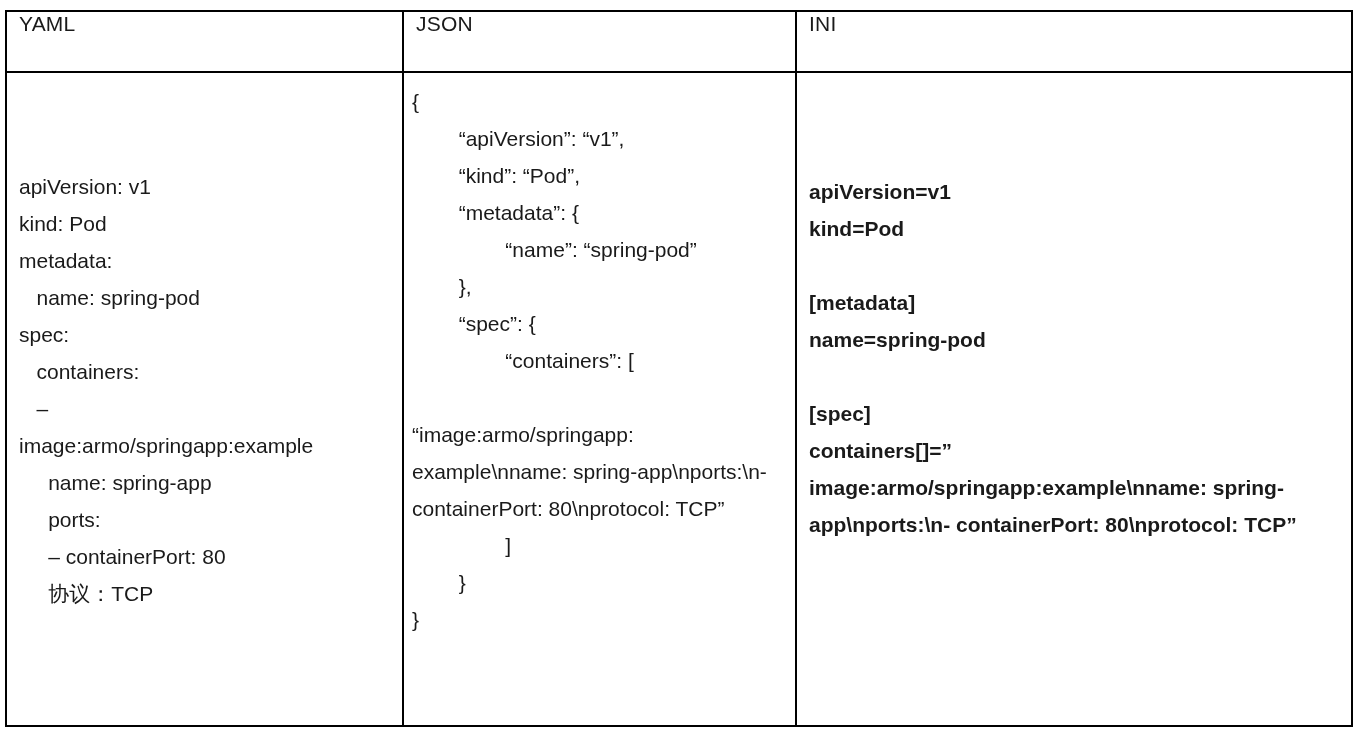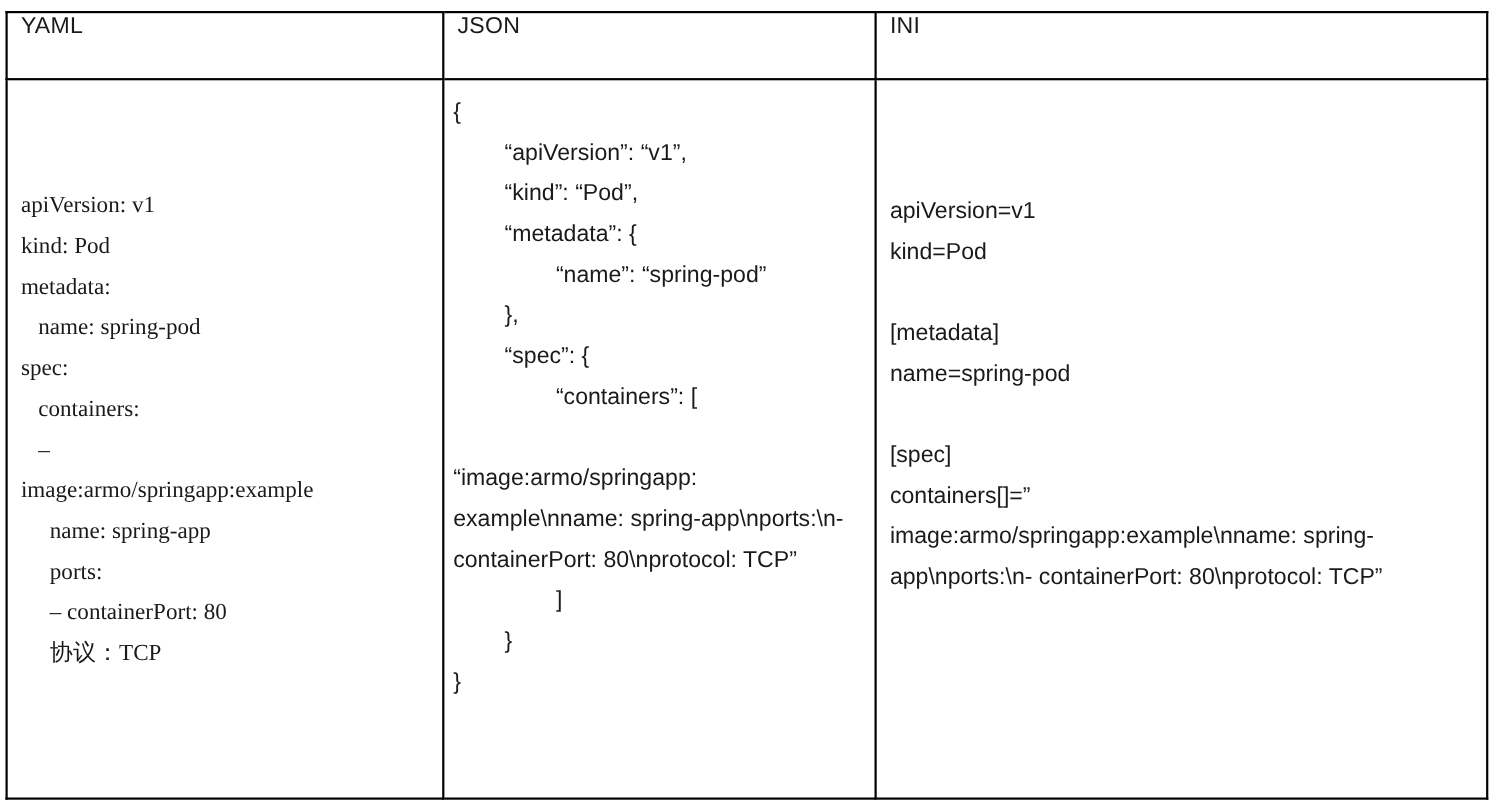--- a/index.html
+++ b/index.html
@@ -70,29 +70,29 @@
     line-height: 37px;
     color: #1a1a1a;
     white-space: pre-wrap;
     word-break: break-word;
     overflow-wrap: break-word;
   }
 
   
   .yaml-block {
     padding: 95px 20px 0 12px;
-    font-family: Liberation Serif, serif;
   }
   
   .json-block {
     padding: 10px 8px 0 8px;
   }
   
   .ini-block {
     padding: 100px 10px 0 12px;
+    font-weight: bold;
   }
 </style>
 </head>
 <body>
 
 <div class="page">
 
   <table class="format-table">
     <colgroup>
       <col class="col-yaml">

